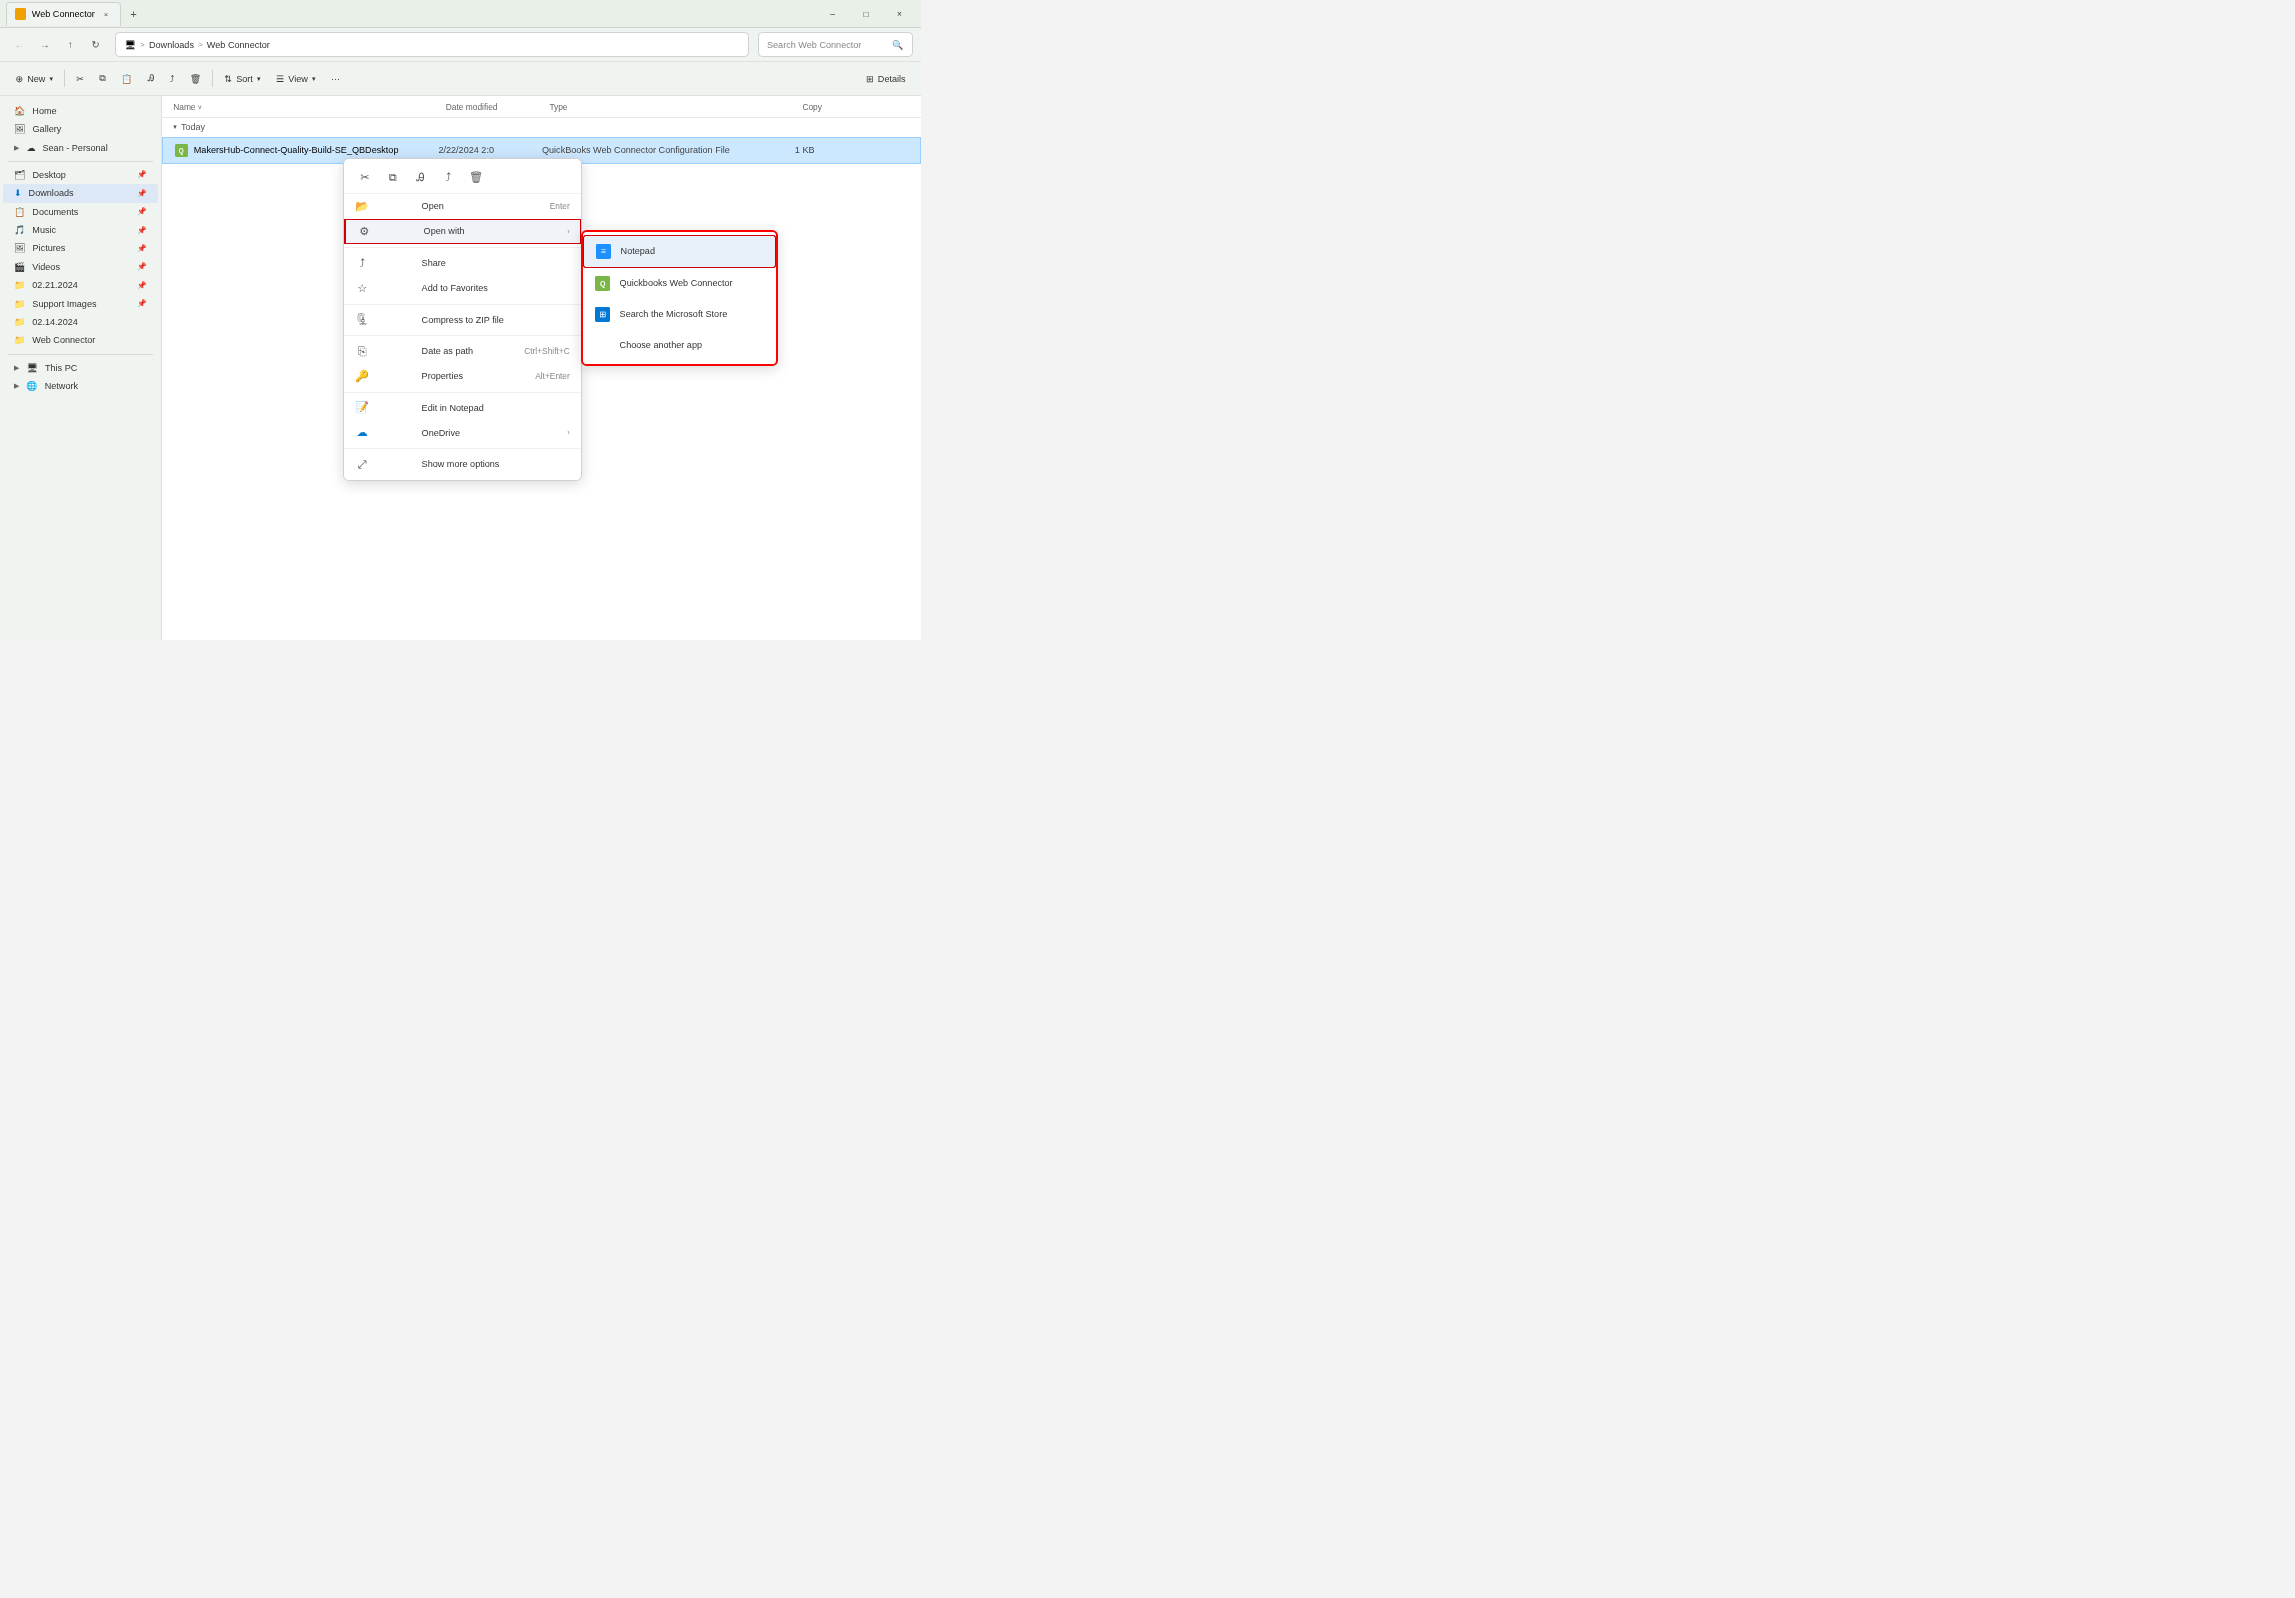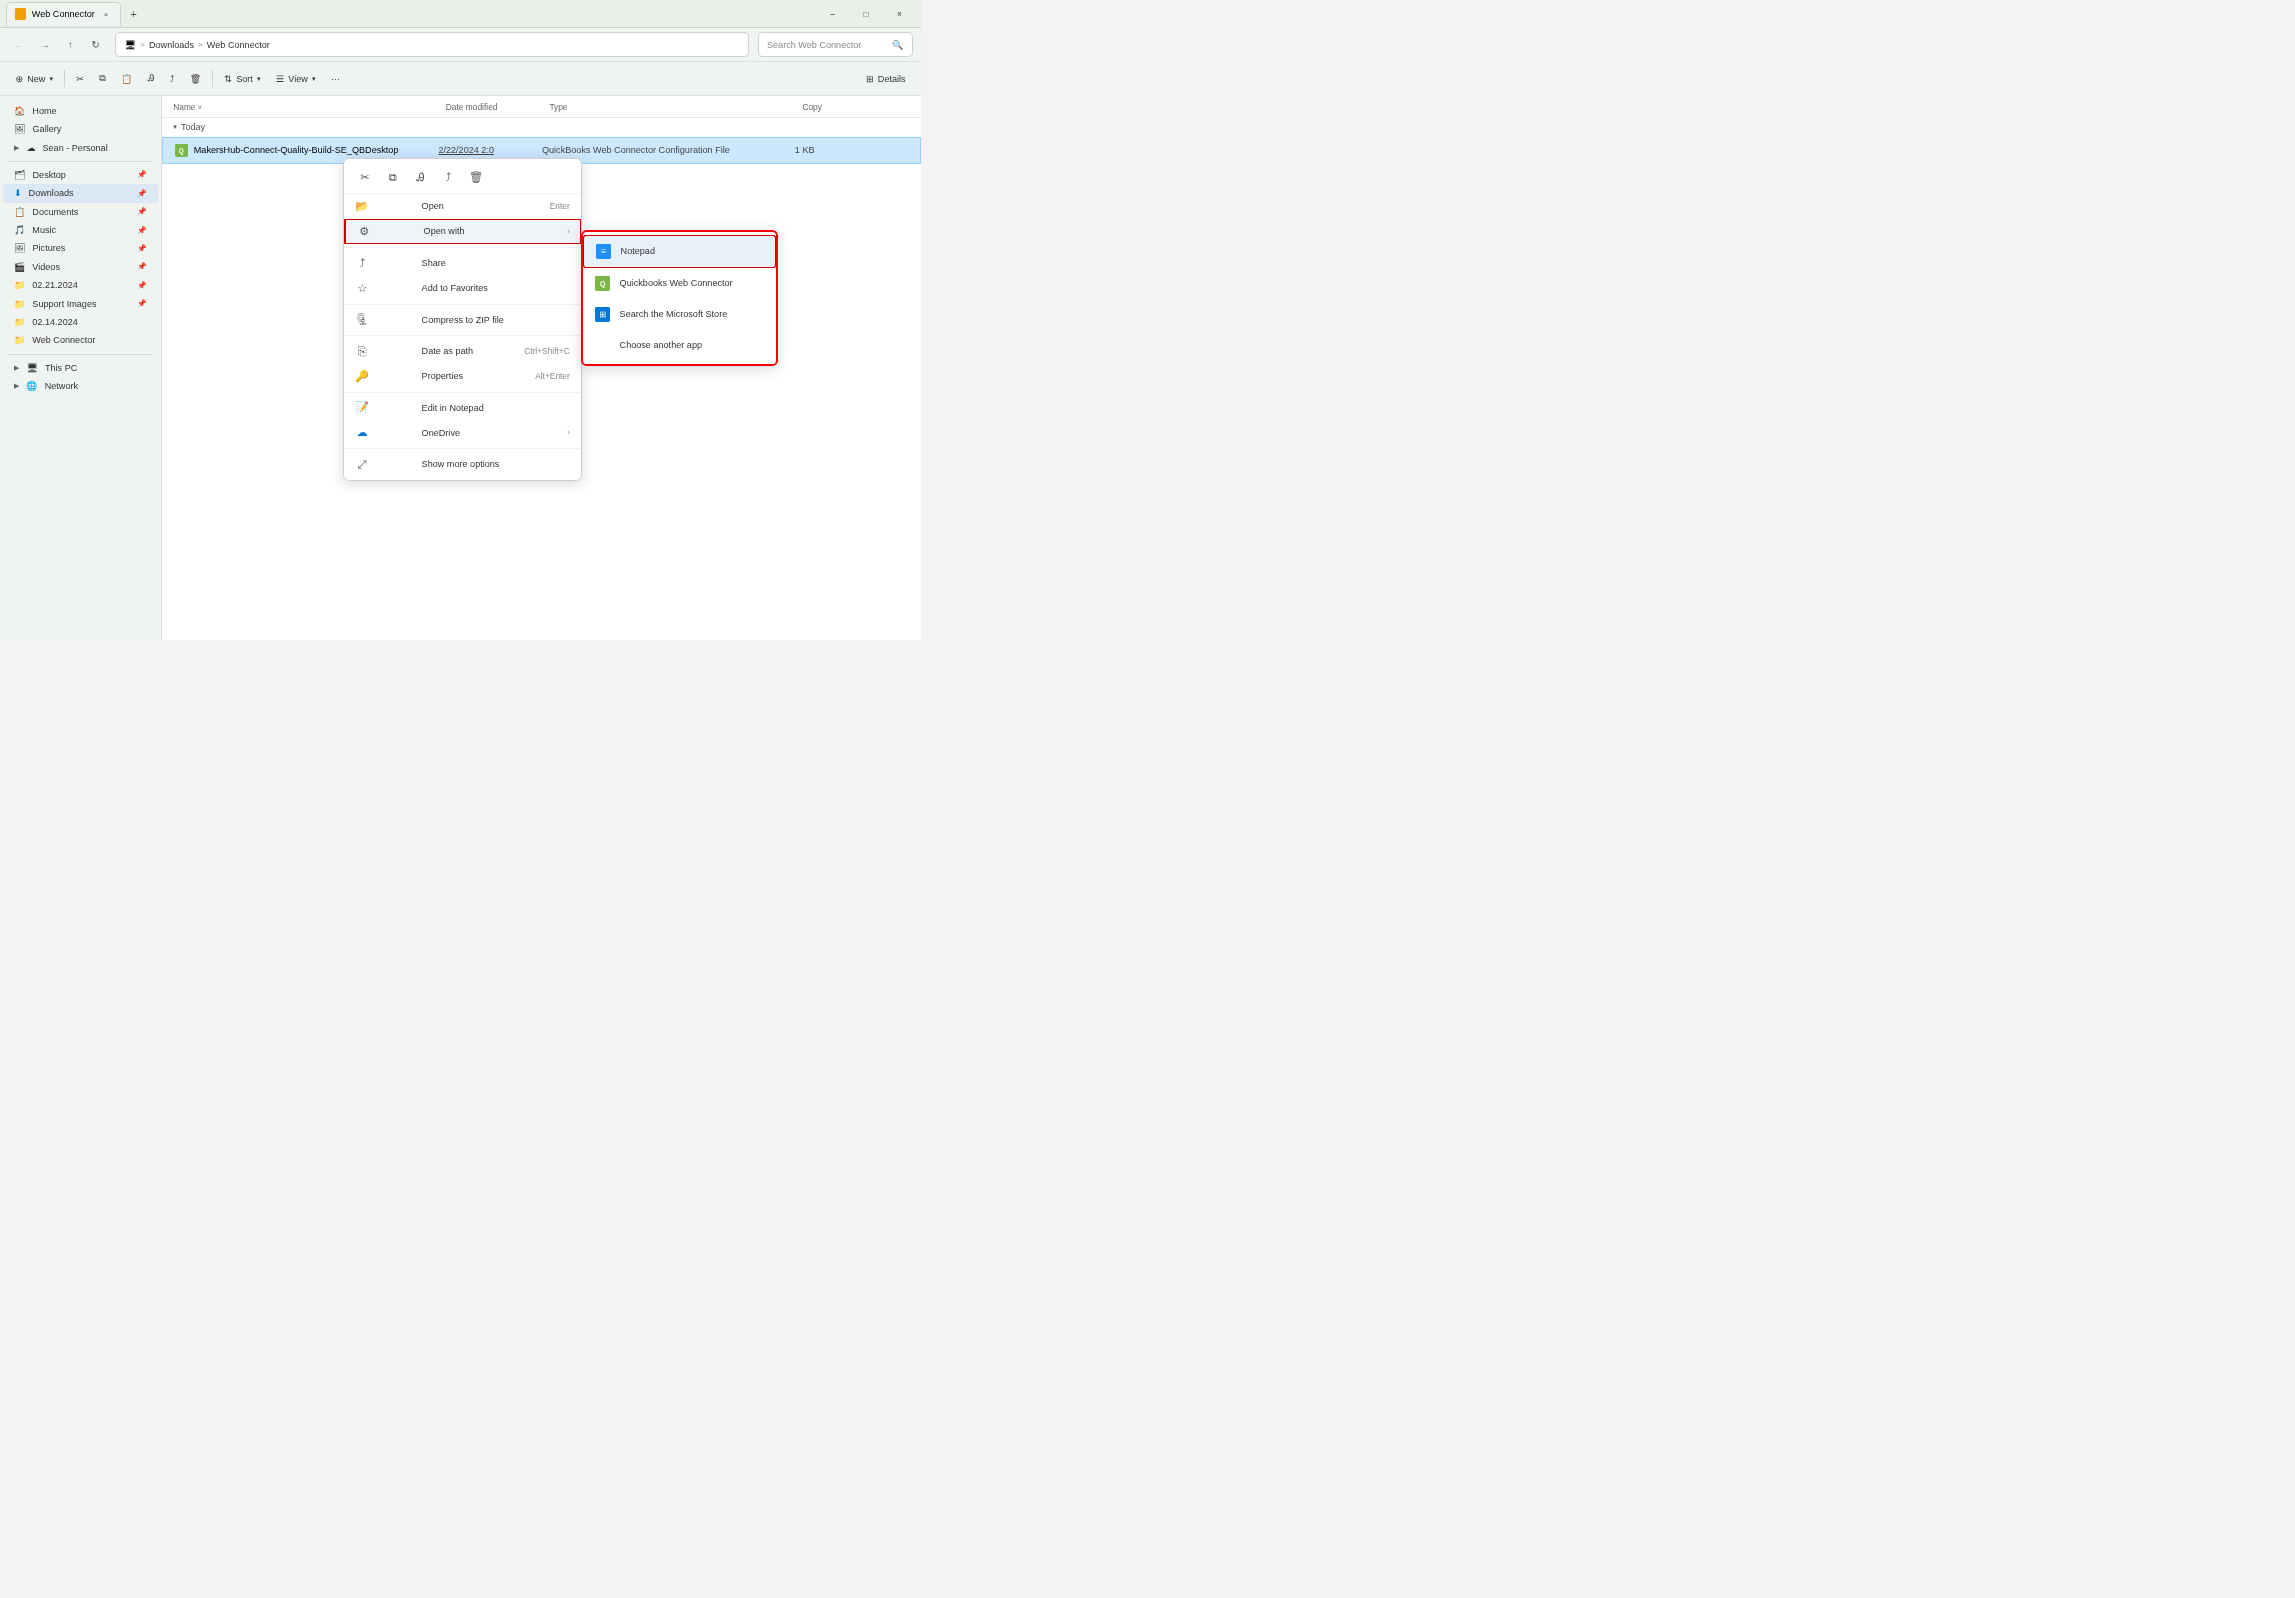--- a/index.html
+++ b/index.html
@@ -249,21 +249,21 @@
       background: #7ab648;
       border-radius: 1.4px;
       display: flex;
       align-items: center;
       justify-content: center;
       font-size: 6.3px;
       color: white;
       font-weight: bold;
     }
     .file-name { flex: 0 0 239px; font-size: 9.1px; white-space: nowrap; overflow: hidden; text-overflow: ellipsis; }
-    .file-date { flex: 0 0 98px; color: #444; text-decoration: underline; }
+    .file-date { flex: 0 0 98px; color: #444; }
     .file-type { flex: 0 0 211px; color: #444; white-space: nowrap; overflow: hidden; text-overflow: ellipsis; }
     .file-size { flex: 0 0 56px; text-align: right; color: #444; }
 
     
     .context-menu {
       position: absolute;
       top: 62px;
       left: 181px;
       background: white;
       border: 0.7px solid #d0d0d0;

